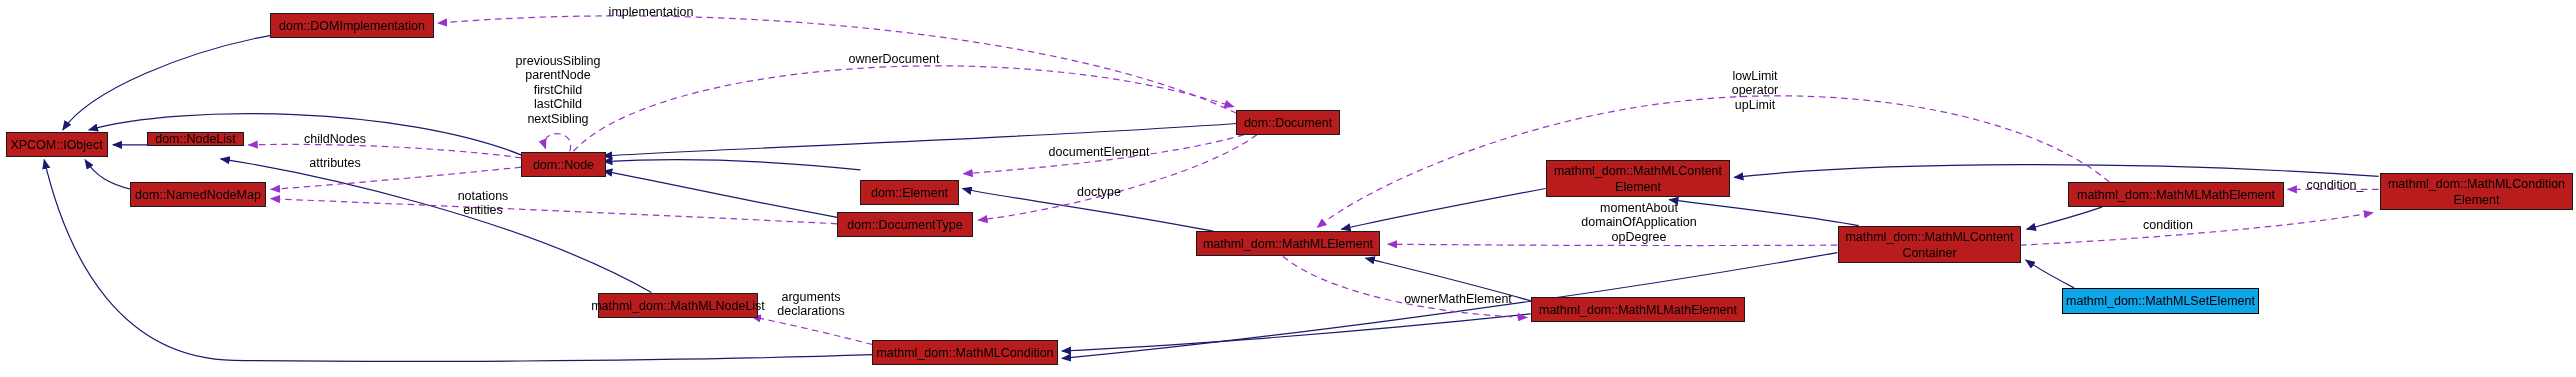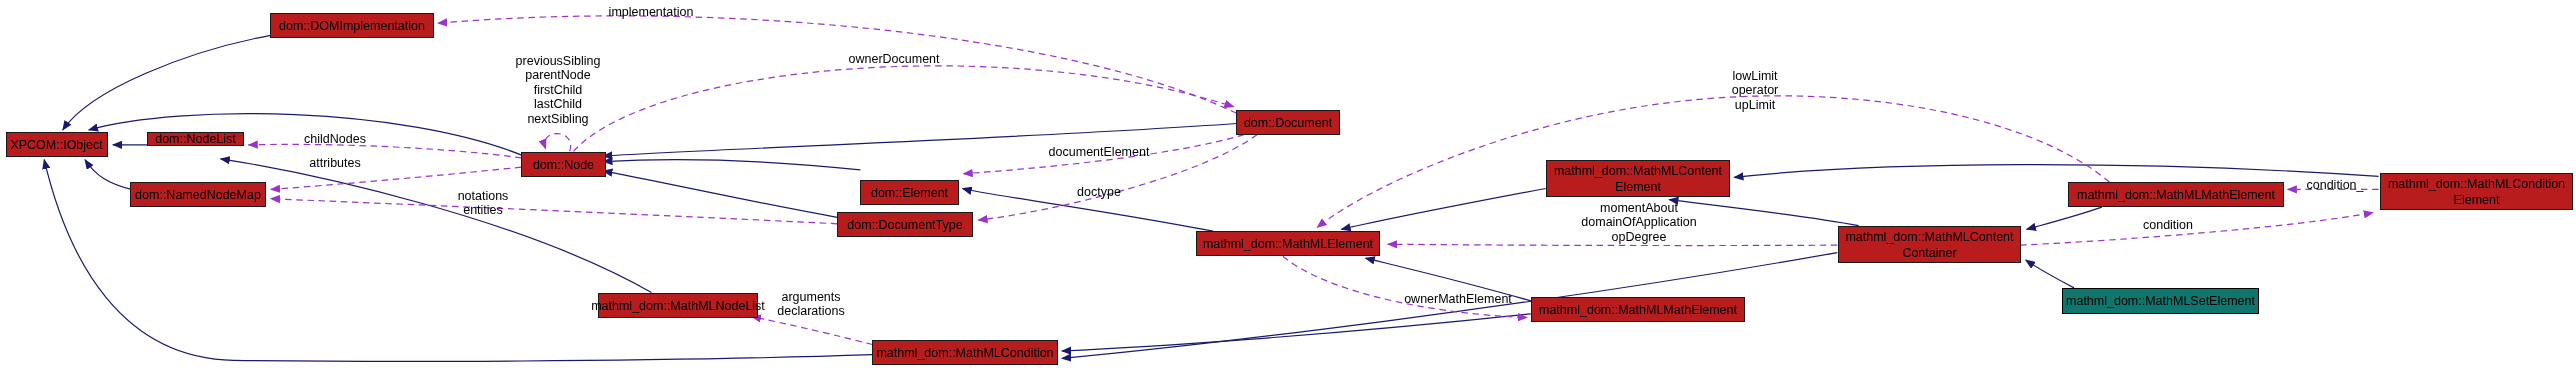--- a/index.html
+++ b/index.html
@@ -2,21 +2,21 @@
 <html style="font-size:15px"><head>
 <meta charset="utf-8">
 <style>
   html,body{margin:0;padding:0;background:#ffffff;}
   #diagram{position:relative;width:2576px;height:377px;background:#ffffff;overflow:hidden;
            font-family:"Liberation Sans", sans-serif;}
   #edges{position:absolute;left:0;top:0;width:2576px;height:377px;}
   .node{position:absolute;box-sizing:border-box;background:#b91c1c;border:0.9px solid #1a1a1a;
         display:flex;align-items:center;justify-content:center;text-align:center;
         font-size:12.5px;line-height:16px;color:#000;white-space:pre-line;z-index:2;cursor:pointer;}
-  .node.highlight{background:#0f766e;border:1.9px solid #000;cursor:default;}
+  .node.highlight{background:#0ea5e9;border:1.9px solid #000;cursor:default;}
   .edge-label{position:absolute;transform:translate(-50%,-50%);text-align:center;
               font-size:12.5px;line-height:14.4px;color:#000000;white-space:pre-line;z-index:1;}
   path.inherit{stroke:#191970;fill:none;stroke-width:1.3;}
   path.usage{stroke:#9a32cd;fill:none;stroke-width:1.3;stroke-dasharray:7 5;}
 </style>
 </head>
 <body>
 
 <div id="diagram">
   <svg id="edges" width="2576" height="377" viewBox="0 0 2771 406">

